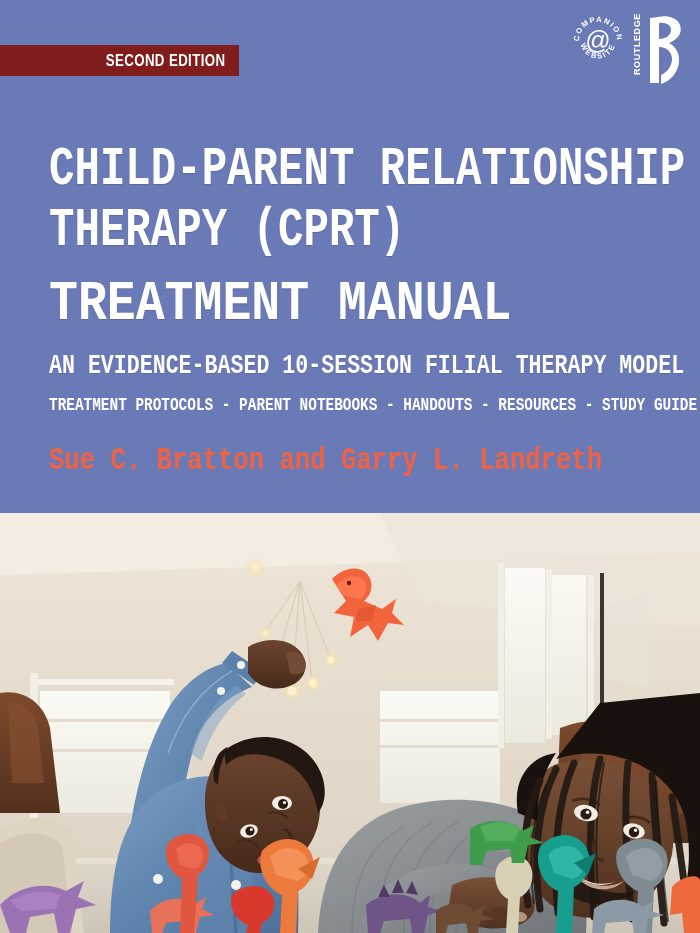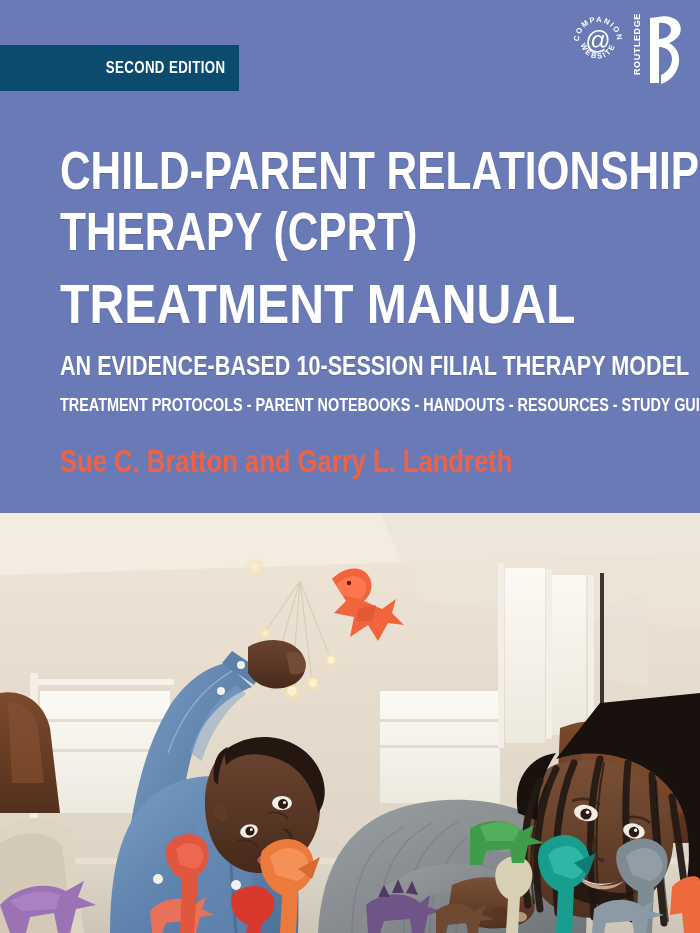--- a/index.html
+++ b/index.html
@@ -16,22 +16,22 @@
   
   .top-panel {
     position:absolute; left:0; top:0; width:700px; height:513px;
     background:#6a7ab6;
     z-index:5;
   }
 
   
   .edition-banner {
     position:absolute; left:0; top:45px;
-    width:239px; height:46px;
-    background:#0c4a6e;
+    width:239px; height:31px;
+    background:#7f1d1d;
     display:flex; align-items:center; justify-content:flex-end;
     padding-right:14px;
   }
   .edition-banner .label {
     color:#ffffff;
     font-size:17px;
     font-weight:bold;
     letter-spacing:0.5px;
     transform:scaleX(0.78);
     transform-origin:right center;
@@ -62,21 +62,21 @@
     height:58px;
     margin-top:3px;
     white-space:nowrap;
     transform-origin:center;
   }
   .routledge-mark { margin-left:2px; }
 
   
   .title-block {
     position:absolute;
-    left:60px; right:40px; top:140px;
+    left:49px; right:40px; top:140px;font-family:Liberation Mono, monospace;
   }
   .title-line {
     color:#ffffff;
     font-weight:bold;
     font-size:53px;
     line-height:61px;
     letter-spacing:0px;
     transform:scaleX(0.80);
     transform-origin:left center;
     white-space:nowrap;

